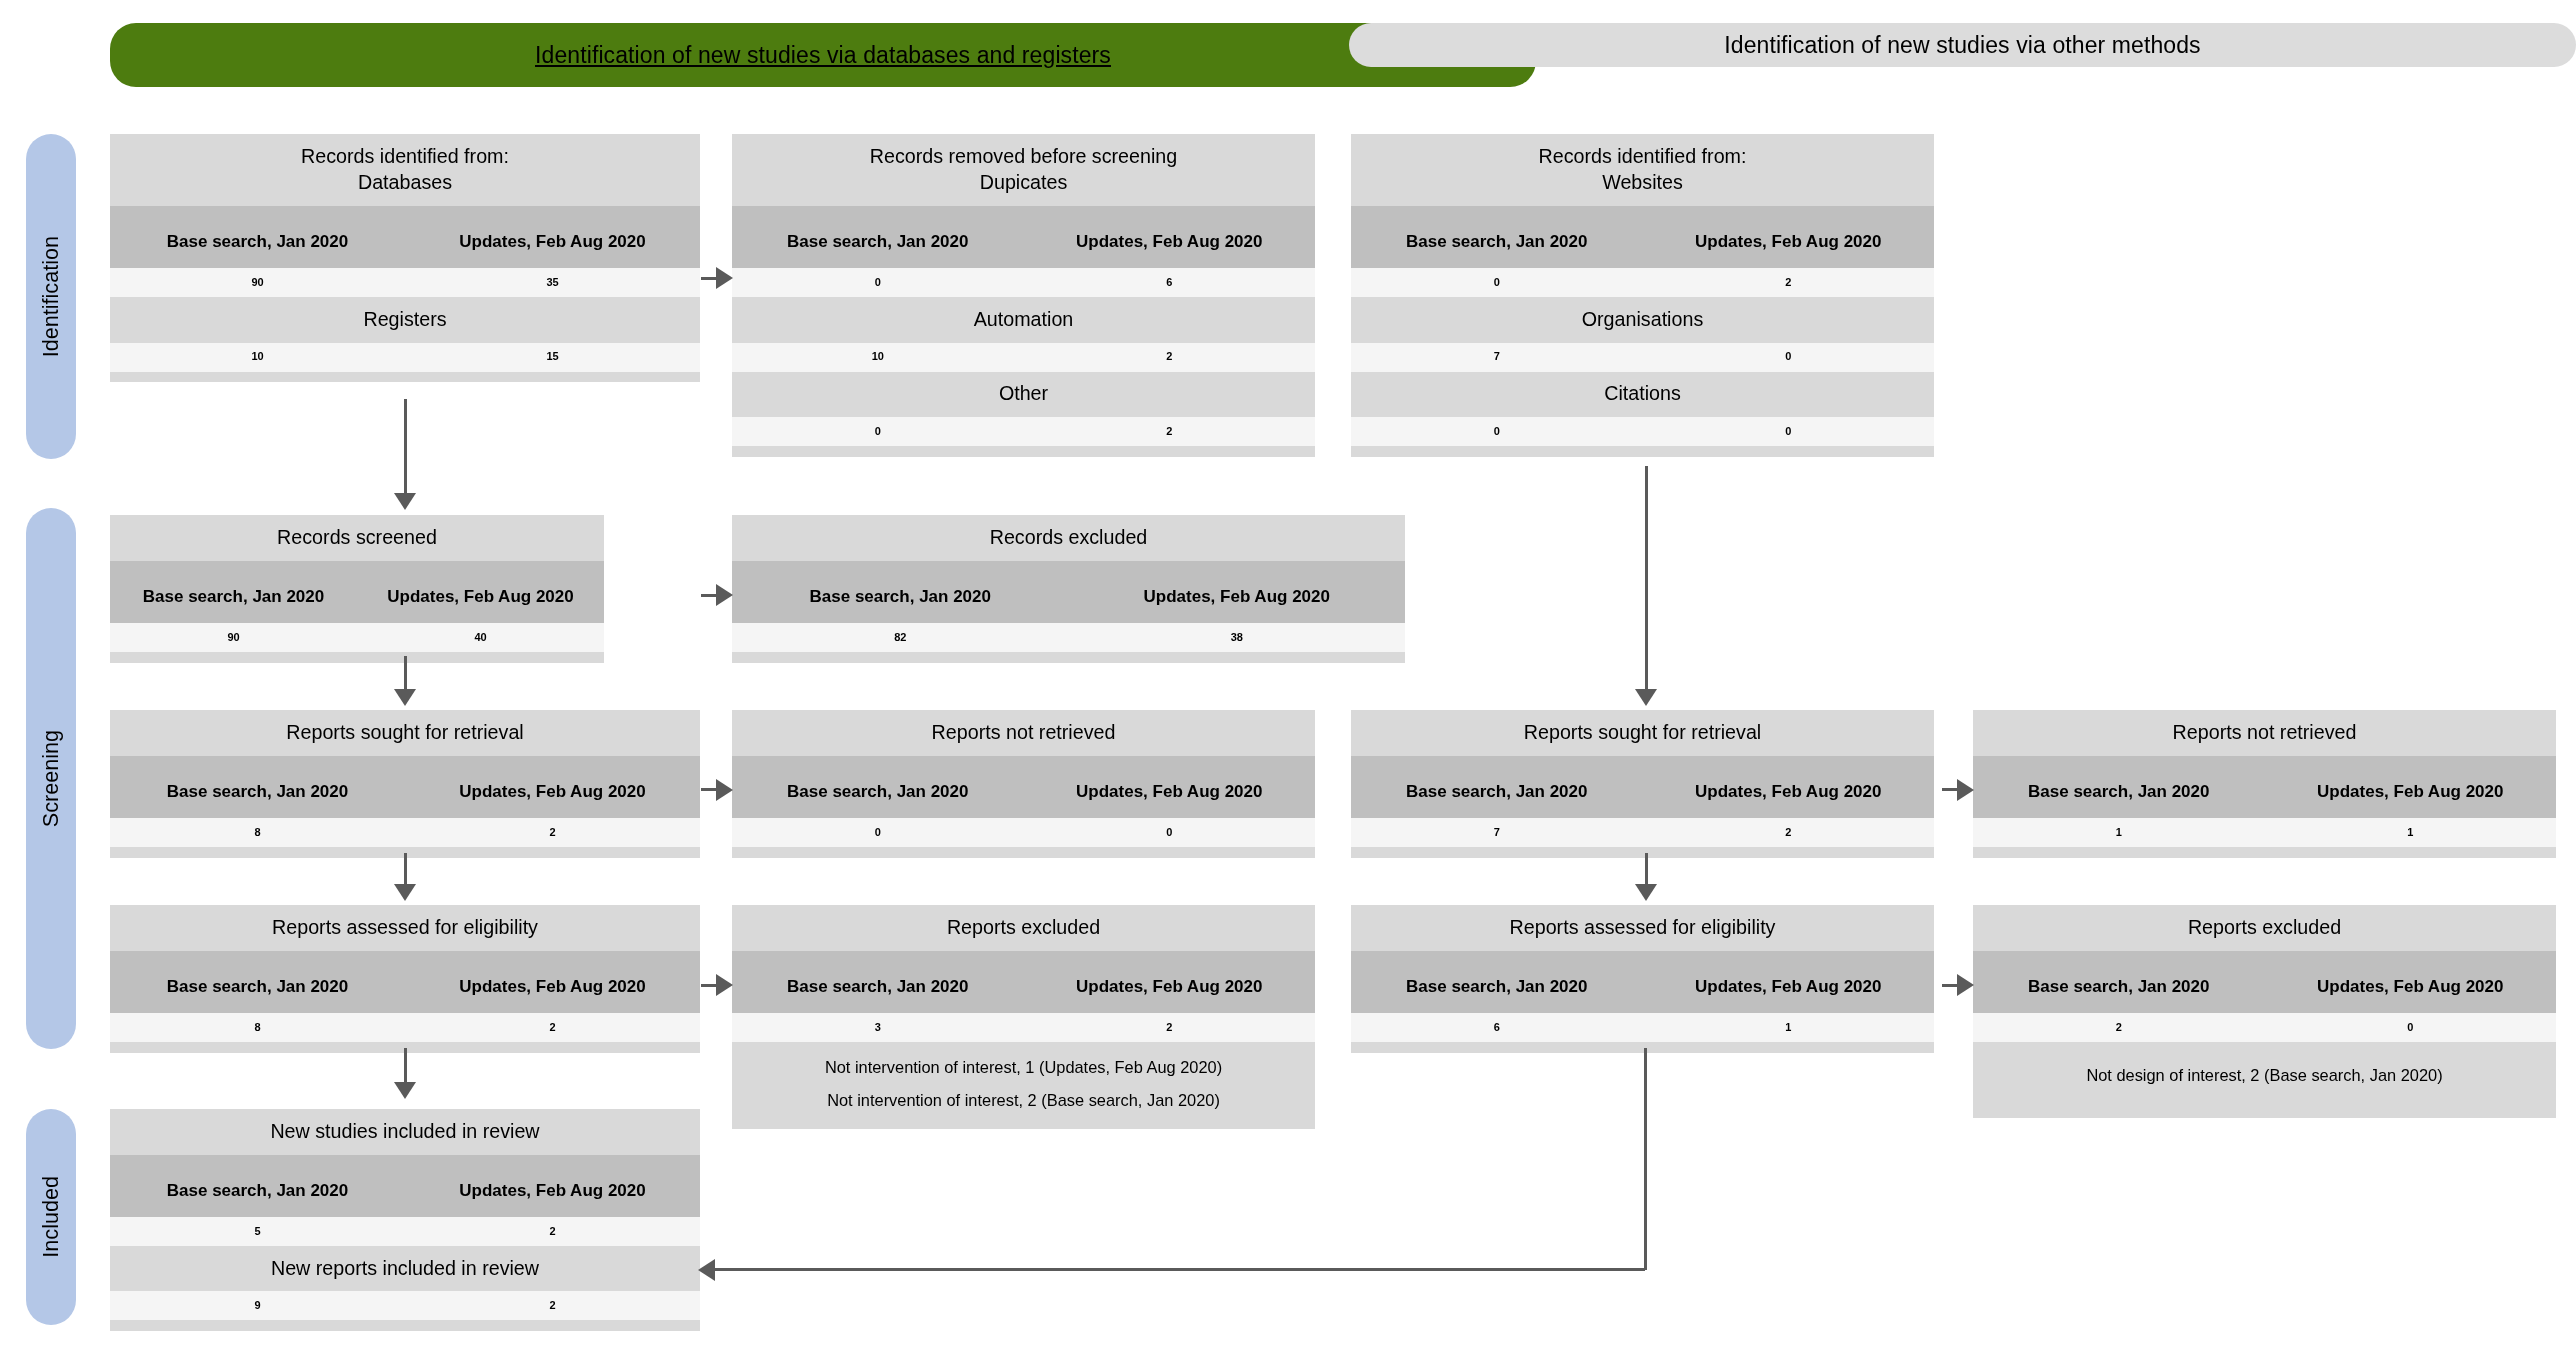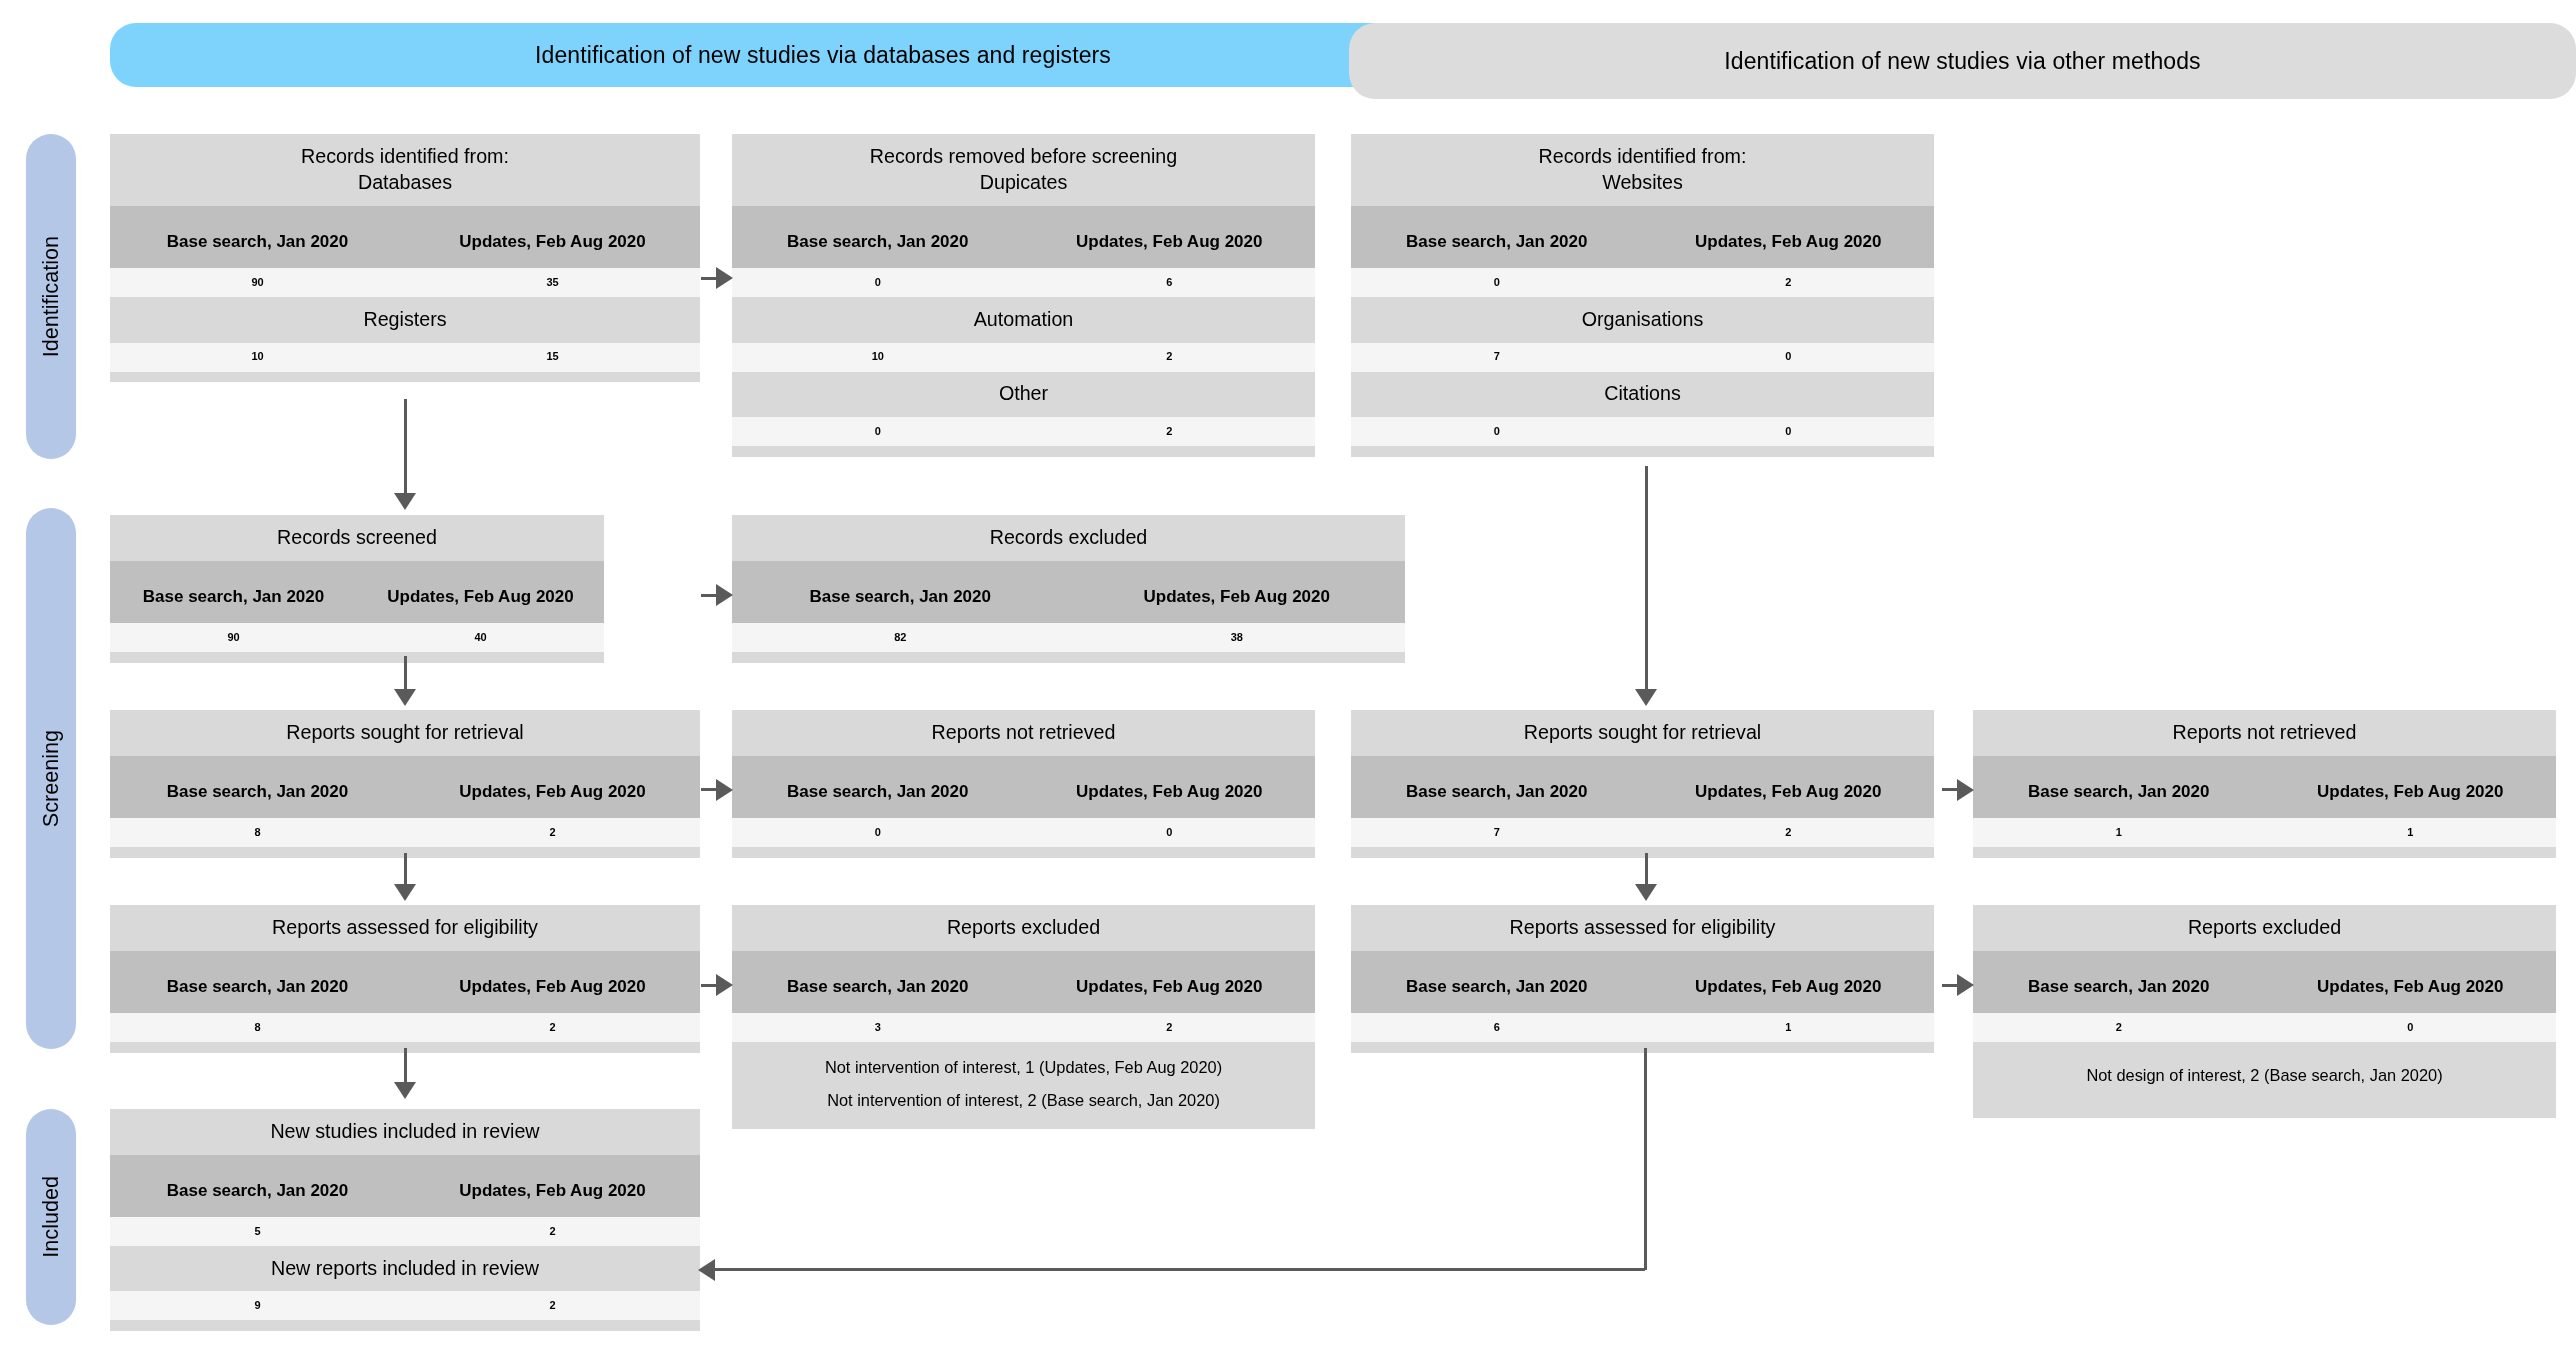--- a/index.html
+++ b/index.html
@@ -18,22 +18,22 @@
   .banner {
     position: absolute;
     border-radius: 26px;
     display: flex;
     align-items: center;
     justify-content: center;
     font-size: 23px;
     color: #000;
     letter-spacing: 0.1px;
   }
-  .banner.db      { left: 110px;  top: 23px;  width: 1426px; height: 64px; background: #7dd3fc; }
-  .banner.other   { left: 1349px; top: 23px;  width: 1227px; height: 76px; background: #DCDCDC; }
+  .banner.db      { left: 110px;  top: 23px;  width: 1426px; height: 64px; background: #4d7c0f; text-decoration: underline; }
+  .banner.other   { left: 1349px; top: 23px;  width: 1227px; height: 44px; background: #DCDCDC; }
 
   
   .rail {
     position: absolute;
     left: 26px;
     width: 50px;
     background: #B4C7E7;
     border-radius: 25px;
     display: flex;
     align-items: center;

